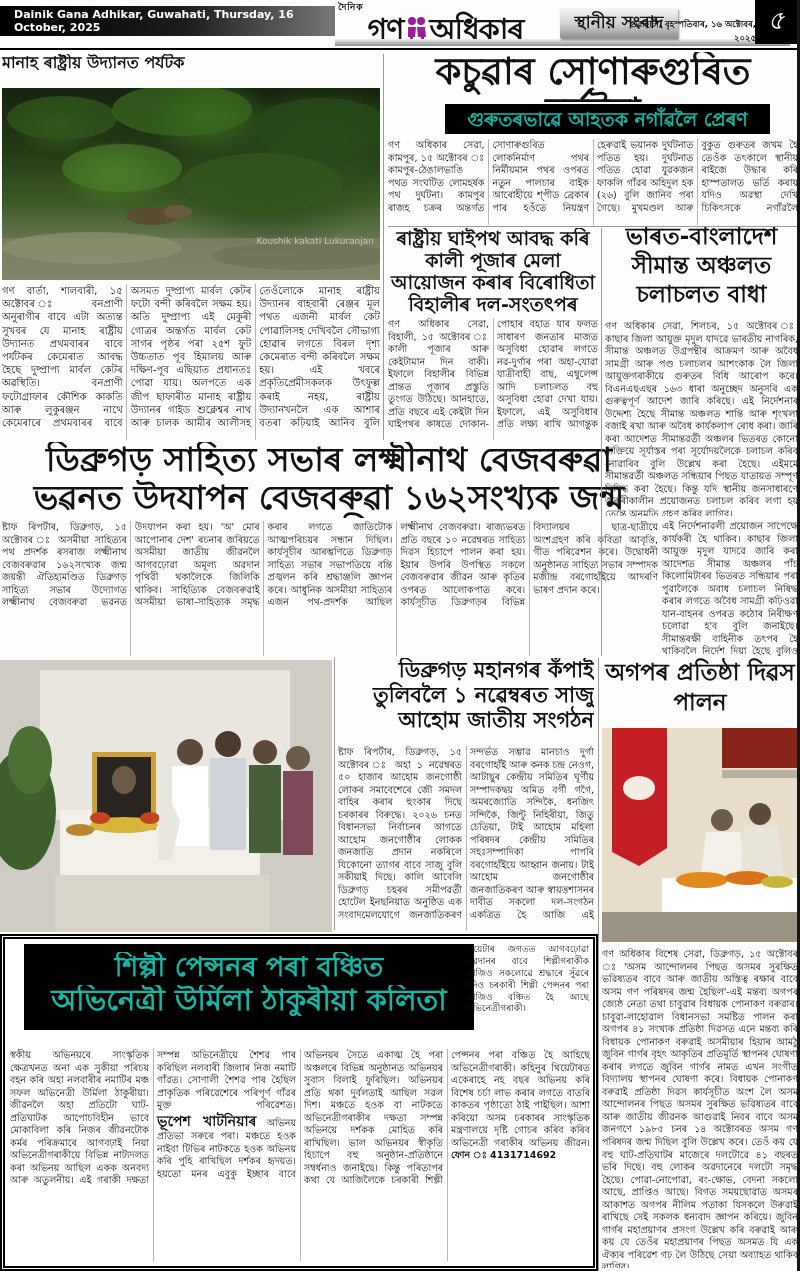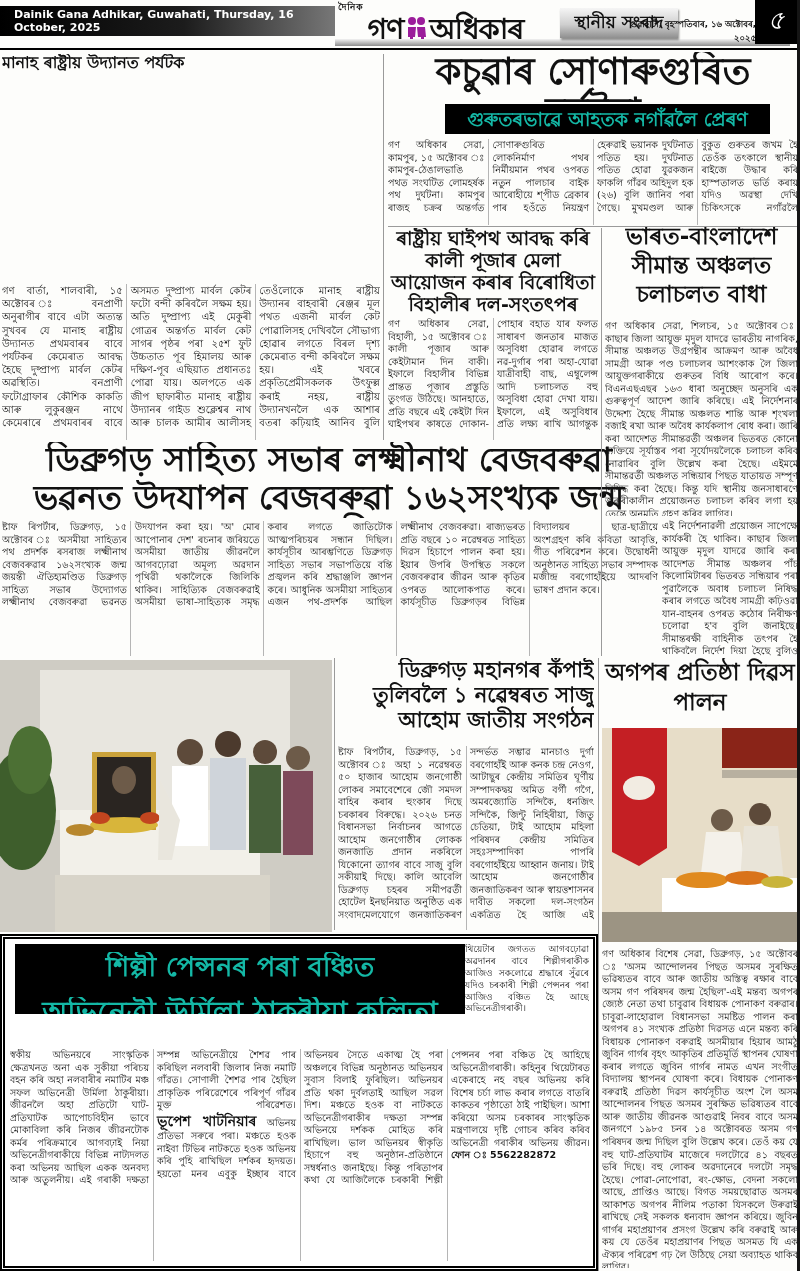--- a/index.html
+++ b/index.html
@@ -89,20 +89,35 @@
   <div class="date-line">গুৱাহাটী, বৃহস্পতিবাৰ, ১৬ অক্টোবৰ, ২০২৫</div>
 
   <div class="page-num-box">
     <span>৫</span>
   </div>
 
   <div class="header-rule"></div>
 
   <div class="abs headline" style="left:2px; top:54px; width:378px; height:30px; font-size:16px;">মানাহ ৰাষ্ট্ৰীয় উদ্যানত পৰ্যটক</div>
 
+  <div class="photo forest" style="left:2px; top:88px; width:378px; height:192px;">
+    <svg width="378" height="192" viewBox="0 0 378 192">
+      <ellipse cx="60" cy="30" rx="55" ry="22" fill="#2f5519" opacity="0.8"></ellipse>
+      <ellipse cx="180" cy="22" rx="70" ry="26" fill="#3a6a20" opacity="0.7"></ellipse>
+      <ellipse cx="320" cy="40" rx="70" ry="30" fill="#274a16" opacity="0.8"></ellipse>
+      <ellipse cx="120" cy="80" rx="60" ry="24" fill="#4c7d2b" opacity="0.6"></ellipse>
+      <ellipse cx="260" cy="95" rx="80" ry="30" fill="#33591d" opacity="0.7"></ellipse>
+      <rect x="0" y="150" width="378" height="42" fill="#7d8266" opacity="0.75"></rect>
+      <ellipse cx="90" cy="160" rx="90" ry="16" fill="#8d9172" opacity="0.7"></ellipse>
+      <ellipse cx="300" cy="168" rx="90" ry="14" fill="#6f7457" opacity="0.8"></ellipse>
+      <ellipse cx="150" cy="128" rx="26" ry="9" fill="#5b4a33" opacity="0.9"></ellipse>
+      <ellipse cx="176" cy="124" rx="14" ry="7" fill="#6b5a40" opacity="0.9"></ellipse>
+    </svg>
+    <span class="watermark">Koushik kakati Lukuranjan</span>
+  </div>
 
   <div class="abs body-text cols-3" style="left:2px; top:284px; width:378px; height:156px; font-size:10px;">গণ বাৰ্তা, শালবাৰী, ১৫ অক্টোবৰ ঃ বনপ্ৰাণী অনুৰাগীৰ বাবে এটা অত্যন্ত সুখবৰ যে মানাহ ৰাষ্ট্ৰীয় উদ্যানত প্ৰথমবাৰৰ বাবে পৰ্যটকৰ কেমেৰাত আবদ্ধ হৈছে দুষ্প্ৰাপ্য মাৰ্বল কেটৰ অৱস্থিতি। বনপ্ৰাণী ফটোগ্ৰাফাৰ কৌশিক কাকতি আৰু লুকুৰঞ্জন নাথে কেমেৰাৰে প্ৰথমবাৰৰ বাবে অসমত দুষ্প্ৰাপ্য মাৰ্বল কেটৰ ফটো বন্দী কৰিবলৈ সক্ষম হয়। অতি দুষ্প্ৰাপ্য এই মেকুৰী গোত্ৰৰ অন্তৰ্গত মাৰ্বল কেট সাগৰ পৃষ্ঠৰ পৰা ২৫শ ফুট উচ্চতাত পূব হিমালয় আৰু দক্ষিণ-পূব এছিয়াত প্ৰধানতঃ পোৱা যায়। অলপতে এক জীপ ছাফাৰীত মানাহ ৰাষ্ট্ৰীয় উদ্যানৰ গাইড শুক্লেশ্বৰ নাথ আৰু চালক আমীৰ আলীসহ তেওঁলোকে মানাহ ৰাষ্ট্ৰীয় উদ্যানৰ বাহবাৰী ৰেঞ্জৰ মূল পথত এজনী মাৰ্বল কেট পোৱালিসহ দেখিবলৈ সৌভাগ্য হোৱাৰ লগতে বিৰল দৃশ্য কেমেৰাত বন্দী কৰিবলৈ সক্ষম হয়। এই খবৰে প্ৰকৃতিপ্ৰেমীসকলক উৎফুল্ল কৰাই নহয়, ৰাষ্ট্ৰীয় উদ্যানখনলৈ এক আশাৰ বতৰা কঢ়িয়াই আনিব বুলি প্ৰকৃতিপ্ৰেমীসকল আশাবাদী। উল্লেখ্য যে দুষ্প্ৰাপ্য মাৰ্বল কেটৰ অৱস্থিতিৰ প্ৰামাণিক তথ্য মানাহৰ ট্ৰেপ কেমেৰাত পূৰ্বে পোৱা গৈছিল যদিও পৰ্যটকৰ কেমেৰাত আবদ্ধ হোৱা ঘটনা এয়াই প্ৰথম।</div>
 
   <div class="abs headline center" style="left:388px; top:52px; width:410px; height:50px; font-size:37px;">কচুৱাৰ সোণাৰুগুৰিত দুৰ্ঘটনা</div>
 
   <div class="abs black-band center headline" style="left:445px; top:104px; width:325px; height:30px; font-size:19px; line-height:30px;">গুৰুতৰভাৱে আহতক নগাঁৱলৈ প্ৰেৰণ</div>
 
   <div class="abs body-text cols-4" style="left:388px; top:139px; width:410px; height:86px;">গণ অধিকাৰ সেৱা, কামপুৰ, ১৫ অক্টোবৰ ঃ কামপুৰ-ঠেঙালভাঙি পথত সংঘটিত লোমহৰ্ষক পথ দুৰ্ঘটনা। কামপুৰ ৰাজহ চক্ৰৰ অন্তৰ্গত সোণাৰুগুৰিত লোকনিৰ্মাণ পথৰ নিৰ্মীয়মান পথৰ ওপৰত নতুন পালচাৰ বাইক আৰোহীয়ে শ্পীড ব্ৰেকাৰ পাৰ হওঁতে নিয়ন্ত্ৰণ হেৰুৱাই ভয়ানক দুৰ্ঘটনাত পতিত হয়। দুৰ্ঘটনাত পতিত হোৱা যুৱকজন ফাকলি গাঁৱৰ অহিদুল হক (২৬) বুলি জানিব পৰা গৈছে। মুখমণ্ডল আৰু বুকুত গুৰুতৰ জখম হৈ তেওঁক তৎকালে স্থানীয় ৰাইজে উদ্ধাৰ কৰি হাস্পতালত ভৰ্তি কৰায় যদিও অৱস্থা দেখি চিকিৎসকে নগাঁৱলৈ প্ৰেৰণ কৰে। উল্লেখ্য যে কামপুৰ ঠেঙালভাঙি সংযোগী মূল লোকনিৰ্মাণ পথছোৱা জৰাজীৰ্ণ হৈ পৰাত সঘনাই দুৰ্ঘটনা সংঘটিত হোৱাৰ দুৰ্ভোগ ভুগি আহিছে অঞ্চলবাসীয়ে। মেৰামতিৰ দাবী জনাইছে সচেতন মহলে।</div>
 
   <div class="abs headline center" style="left:388px; top:228px; width:210px; height:88px; font-size:19px; line-height:1.15;">ৰাষ্ট্ৰীয় ঘাইপথ আবদ্ধ কৰি কালী পূজাৰ মেলা আয়োজন কৰাৰ বিৰোধিতা বিহালীৰ দল-সংতৎপৰ</div>
@@ -170,32 +185,32 @@
       <ellipse cx="145" cy="150" rx="22" ry="7" fill="#d9731a"></ellipse>
       <ellipse cx="175" cy="154" rx="16" ry="6" fill="#c9b43a"></ellipse>
       <rect x="0" y="184" width="196" height="30" fill="#9c9483"></rect>
     </svg>
   </div>
 
   <div class="abs body-text" style="left:602px; top:948px; width:196px; height:320px;">গণ অধিকাৰ বিশেষ সেৱা, ডিব্ৰুগড়, ১৫ অক্টোবৰ ঃ 'অসম আন্দোলনৰ পিছত অসমৰ সুৰক্ষিত ভৱিষ্যতৰ বাবে আৰু জাতীয় অস্তিত্ব ৰক্ষাৰ বাবে অসম গণ পৰিষদৰ জন্ম হৈছিল'-এই মন্তব্য অগপৰ জ্যেষ্ঠ নেতা তথা চাবুৱাৰ বিধায়ক পোনাকণ বৰুৱাৰ। চাবুৱা-লাহোৱাল বিধানসভা সমষ্টিত পালন কৰা অগপৰ ৪১ সংখ্যক প্ৰতিষ্ঠা দিৱসত এনে মন্তব্য কৰি বিধায়ক পোনাকণ বৰুৱাই অসমীয়াৰ হিয়াৰ আমঠু জুবিন গাৰ্গৰ বৃহৎ আকৃতিৰ প্ৰতিমূৰ্তি স্থাপনৰ ঘোষণা কৰাৰ লগতে জুবিন গাৰ্গৰ নামত এখন সংগীত বিদ্যালয় স্থাপনৰ ঘোষণা কৰে। বিধায়ক পোনাকণ বৰুৱাই প্ৰতিষ্ঠা দিৱস কাৰ্যসূচীত অংশ লৈ অসম আন্দোলনৰ পিছত অসমৰ সুৰক্ষিত ভৱিষ্যতৰ বাবে আৰু জাতীয় জীৱনক আগুৱাই নিবৰ বাবে অসম জনগণে ১৯৮৫ চনৰ ১৪ অক্টোবৰত অসম গণ পৰিষদৰ জন্ম দিছিল বুলি উল্লেখ কৰে। তেওঁ কয় যে বহু ঘাট-প্ৰতিঘাটৰ মাজেৰে দলটোৱে ৪১ বছৰত ভৰি দিছে। বহু লোকৰ অৱদানেৰে দলটো সমৃদ্ধ হৈছে। পোৱা-নোপোৱা, ৰং-ক্ষোভ, বেদনা সকলো আছে, প্ৰাপ্তিও আছে। বিগত সময়ছোৱাত অসমৰ আকাশত অগপৰ নীলিম পতাকা যিসকলে উৰুৱাই ৰাখিছে সেই সকলক ধন্যবাদ জ্ঞাপন কৰিয়ে। জুবিন গাৰ্গৰ মহাপ্ৰয়াণৰ প্ৰসংগ উল্লেখ কৰি বৰুৱাই আৰু কয় যে তেওঁৰ মহাপ্ৰয়াণৰ পিছত অসমত যি এক ঐক্যৰ পৰিৱেশ গঢ় লৈ উঠিছে সেয়া অব্যাহত থাকিব লাগিব।</div>
 
   <div class="abs" style="left:0px; top:934px; width:598px; height:337px; border:5px double #000; background:#fff;">
 
-    <div class="black-band center" style="position:absolute; left:10px; top:5px; width:450px; height:70px; overflow:hidden;">
+    <div class="black-band center" style="position:absolute; left:19px; top:5px; width:450px; height:86px; overflow:hidden;">
       <div class="headline" style="font-size:27px; margin-top:8px;">শিল্পী পেন্সনৰ পৰা বঞ্চিত</div>
-      <div class="headline" style="font-size:29px; margin-top:16px;">অভিনেত্ৰী উৰ্মিলা ঠাকুৰীয়া কলিতা</div>
+      <div class="headline" style="font-size:29px; margin-top:4px;">অভিনেত্ৰী উৰ্মিলা ঠাকুৰীয়া কলিতা</div>
     </div>
 
     <div class="body-text" style="position:absolute; left:460px; top:5px; width:124px; height:98px; font-size:9px;">থিয়েটাৰ জগতত আগবঢ়োৱা অৱদানৰ বাবে শিল্পীগৰাকীক আজিও সকলোৱে শ্ৰদ্ধাৰে সুঁৱৰে যদিও চৰকাৰী শিল্পী পেন্সনৰ পৰা আজিও বঞ্চিত হৈ আছে অভিনেত্ৰীগৰাকী।</div>
 
     <div class="body-text cols-4" style="position:absolute; left:5px; top:110px; width:580px; height:212px;">
       <span>স্বকীয় অভিনয়ৰে সাংস্কৃতিক ক্ষেত্ৰখনত অনা এক সুকীয়া পৰিচয় বহন কৰি অহা নলবাৰীৰ নমাটিৰ মঞ্চ সফল অভিনেত্ৰী উৰ্মিলা ঠাকুৰীয়া। জীৱনলৈ অহা প্ৰতিটো ঘাট-প্ৰতিঘাটক আপোচবিহীন ভাবে মোকাবিলা কৰি নিজৰ জীৱনটোক কৰ্মৰ পৰিক্ৰমাৰে আগবঢ়াই নিয়া অভিনেত্ৰীগৰাকীয়ে বিভিন্ন নাট্যদলত কৰা অভিনয় আছিল একক অনবদ্য আৰু অতুলনীয়। এই গৰাকী দক্ষতা সম্পন্ন অভিনেত্ৰীয়ে শৈশৱ পাৰ কৰিছিল নলবাৰী জিলাৰ নিজ নমাটি গাঁৱত। সোণালী শৈশৱ পাৰ হৈছিল প্ৰাকৃতিক পৰিৱেশেৰে পৰিপূৰ্ণ গাঁৱৰ মুক্ত পৰিৱেশত। </span>
       <b class="inline-byline">ভূপেশ খাটনিয়াৰ</b>
       <span> অভিনয় প্ৰতিভা সৰুৰে পৰা। মঞ্চতে হওক নাইবা টিভিৰ নাটকতে হওক অভিনয় কৰি পুহি ৰাখিছিল দৰ্শকৰ হৃদয়ত। হয়তো মনৰ এবুকু ইচ্ছাৰ বাবে অভিনয়ৰ সৈতে একাত্ম হৈ পৰা অঞ্চলৰে বিভিন্ন অনুষ্ঠানত অভিনয়ৰ সুবাস বিলাই ফুৰিছিল। অভিনয়ৰ প্ৰতি থকা দুৰ্বলতাই আছিল সৱল দিশ। মঞ্চতে হওক বা নাটকতে অভিনেত্ৰীগৰাকীৰ দক্ষতা সম্পন্ন অভিনয়ে দৰ্শকক মোহিত কৰি ৰাখিছিল। ভাল অভিনয়ৰ স্বীকৃতি হিচাপে বহু অনুষ্ঠান-প্ৰতিষ্ঠানে সম্বৰ্ধনাও জনাইছে। কিন্তু পৰিতাপৰ কথা যে আজিলৈকে চৰকাৰী শিল্পী পেন্সনৰ পৰা বঞ্চিত হৈ আহিছে অভিনেত্ৰীগৰাকী। কহিনুৰ থিয়েটাৰত একেৰাহে নহ বছৰ অভিনয় কৰি বিশেষ চৰ্চা লাভ কৰাৰ লগতে বাতৰি কাকতৰ পৃষ্ঠাতো ঠাই পাইছিল। আশা কৰিয়ো অসম চৰকাৰৰ সাংস্কৃতিক মন্ত্ৰণালয়ে দৃষ্টি গোচৰ কৰিব কৰিব অভিনেত্ৰী গৰাকীৰ অভিনয় জীৱন। </span>
-      <span class="phone">ফোন ঃ 5562282872</span>
+      <span class="phone">ফোন ঃ 4131714692</span>
     </div>
   </div>
 
   <div class="vrule" style="left:383px; top:54px; height:386px;"></div>
   <div class="vrule" style="left:601px; top:228px; height:428px;"></div>
   <div class="vrule" style="left:334px; top:658px; height:272px;"></div>
   <div class="vrule" style="left:598px; top:658px; height:613px;"></div>
   <div class="abs" style="left:388px; top:226px; width:410px; height:1px; background:#9a9a9a;"></div>
 
 </div>

